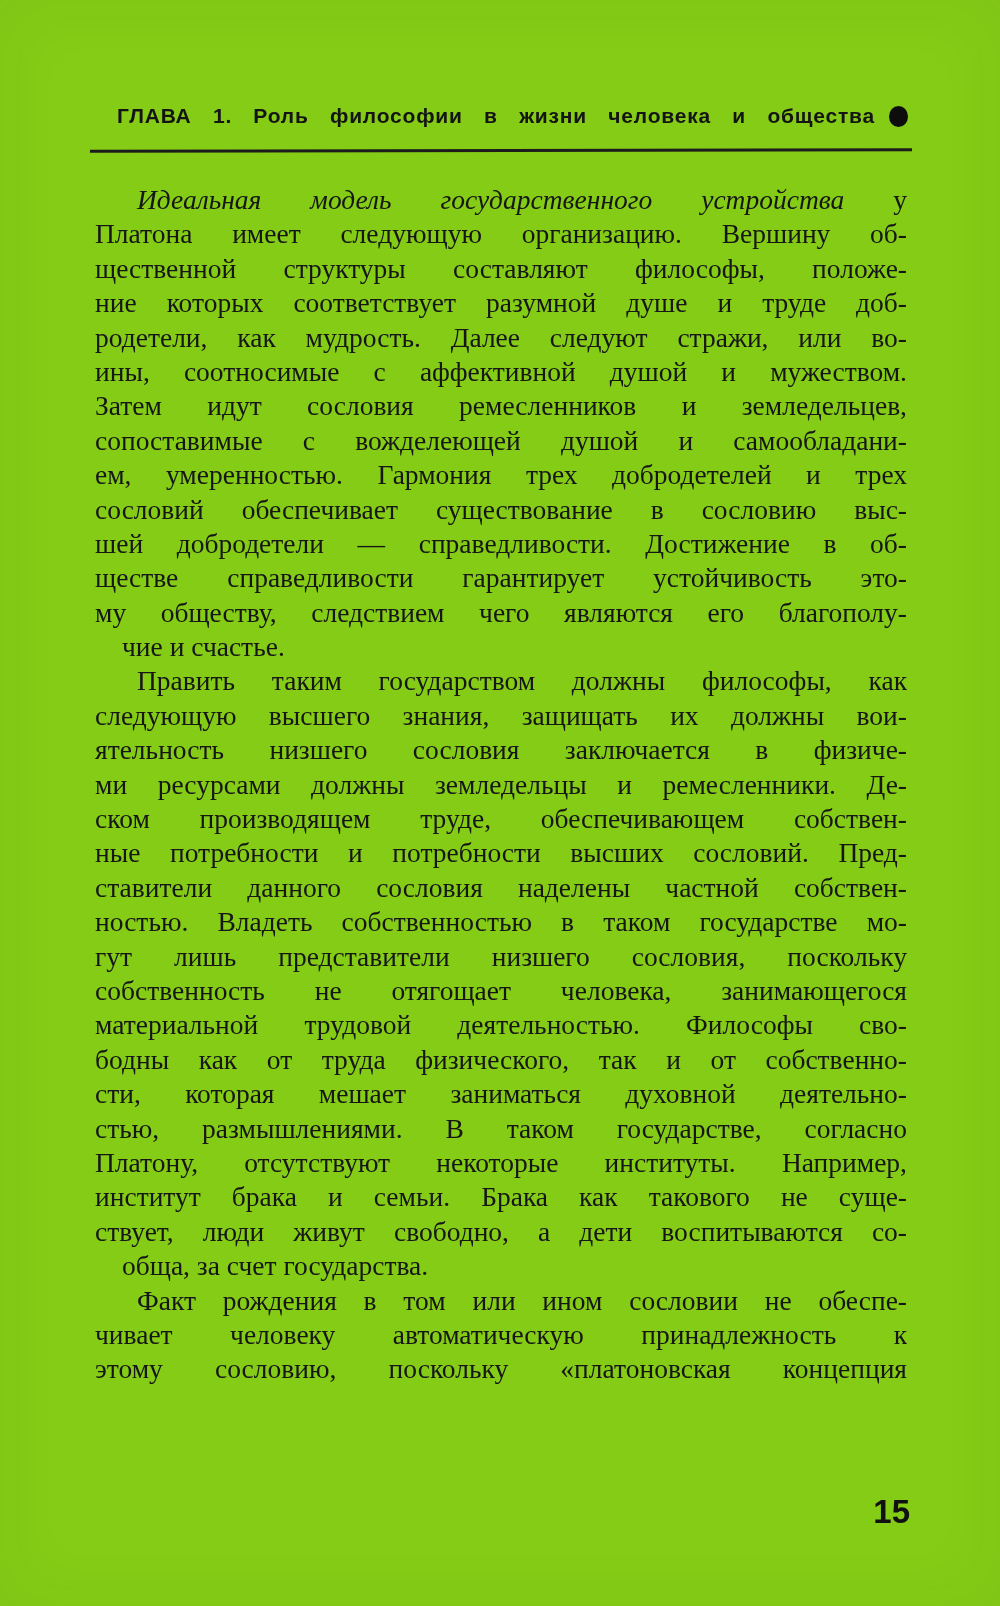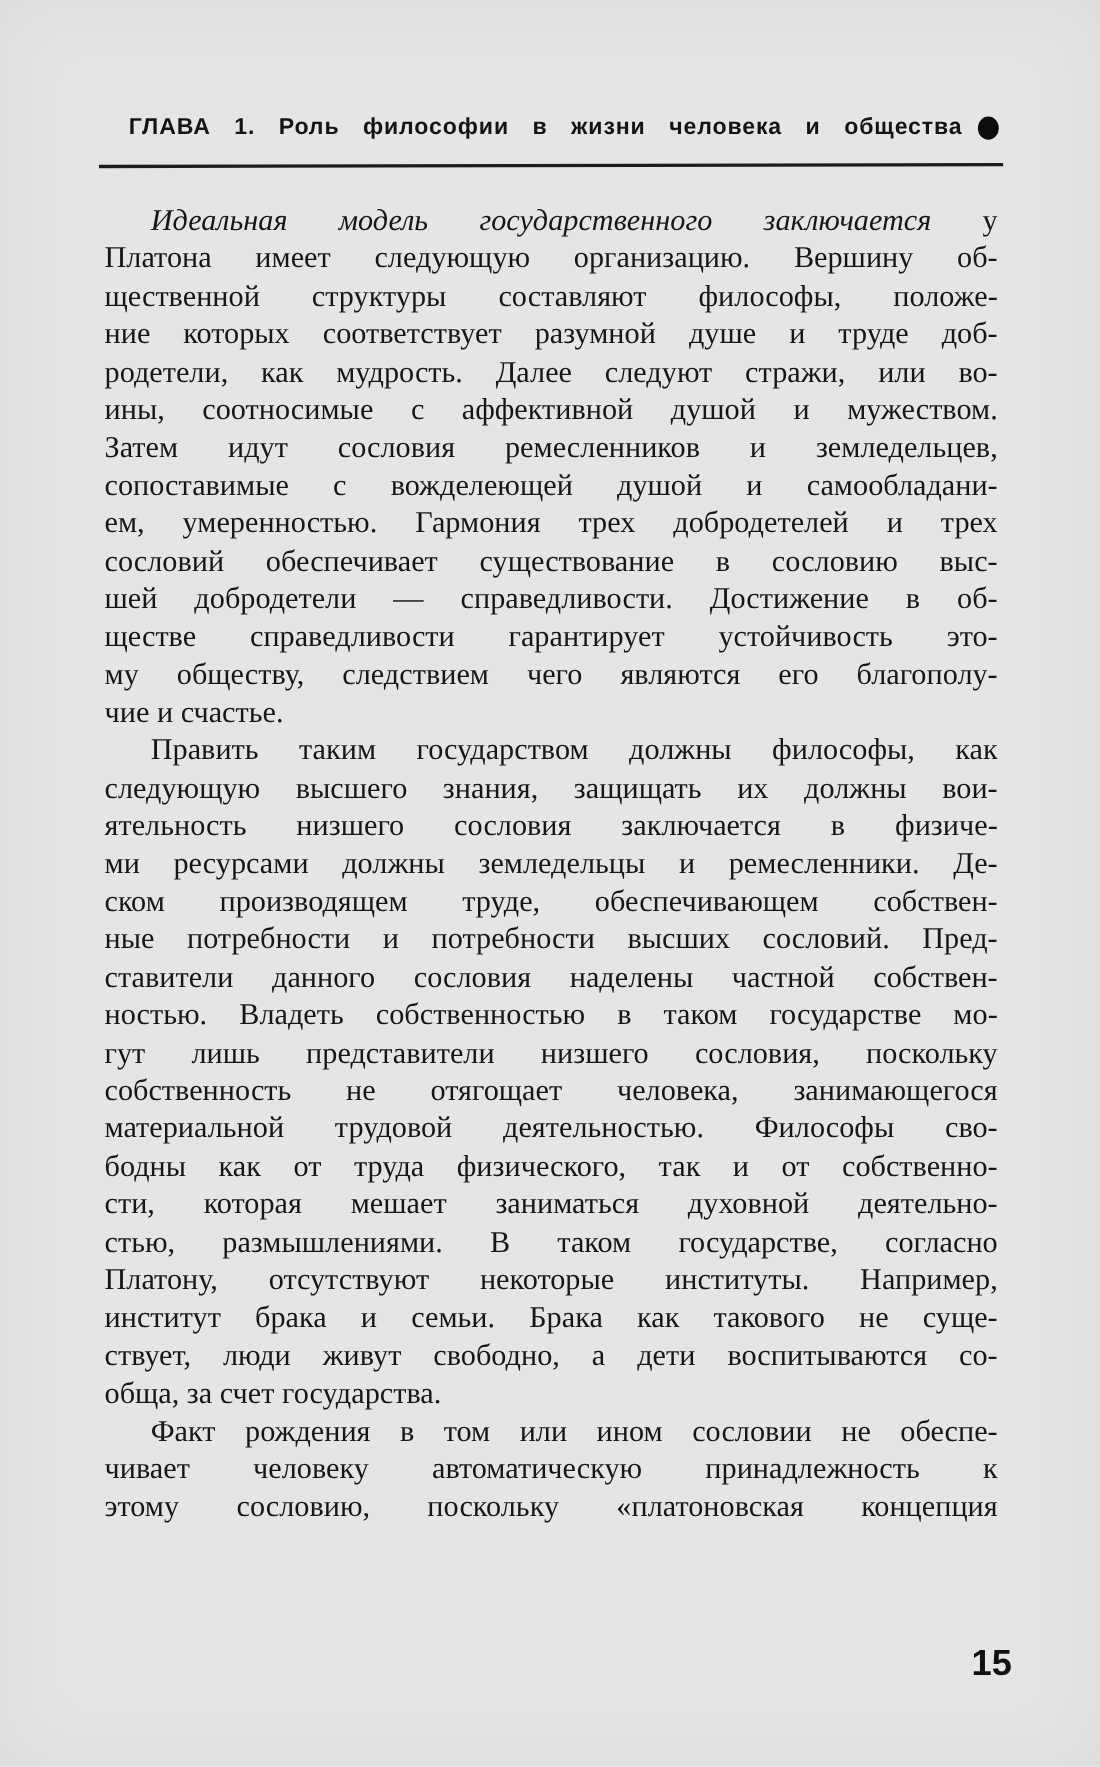--- a/index.html
+++ b/index.html
@@ -5,21 +5,21 @@
   html,body{margin:0;padding:0;}
   body{
     width:1000px;height:1606px;
     background:#fbfaf7;
     font-family:"Liberation Serif","DejaVu Serif",serif;
     position:relative;
     overflow:hidden;
   }
   .page{
     position:absolute;inset:0;
-    background:#e5e5e5;
+    background:#84cc16;
     box-shadow:inset 0 0 70px rgba(60,55,45,0.05);
     padding-left:16px;
   }
   
   .header-row{
     position:absolute;left:117px;right:92px;top:104px;
     display:flex;align-items:center;
     font-family:"Liberation Sans","DejaVu Sans",sans-serif;
     font-weight:bold;font-size:21px;color:#141414;
     letter-spacing:0.8px;
@@ -43,44 +43,44 @@
   .text-block{
     position:absolute;left:95px;right:93px;top:183px;
     font-size:27.5px;color:#161616;
   }
   .line{
     height:34.4px;line-height:34.4px;
     text-align:justify;text-align-last:justify;
     overflow:hidden;
   }
   .line.indent{padding-left:42px;}
-  .line.flush{text-align-last:left;}
+  .line.flush{text-align-last:left;margin-left:27px;}
   .it{font-style:italic;}
   
   .pagenum{
-    position:absolute;right:80px;top:1493px;
+    position:absolute;right:90px;top:1493px;
     font-family:"Liberation Sans","DejaVu Sans",sans-serif;
     font-weight:bold;font-size:33px;color:#111;
   }
 </style>
 </head>
 <body>
 
 <div class="page">
 
   <div class="header-row">
     <div class="header-title">ГЛАВА 1. Роль философии в жизни человека и общества</div>
     <span class="bullet"></span>
   </div>
 
   <div class="rule"></div>
 
   <div class="text-block">
       <div>
-        <div class="line indent"><span class="it">Идеальная модель государственного заключается</span><span> у</span></div>
+        <div class="line indent"><span class="it">Идеальная модель государственного устройства</span><span> у</span></div>
         <div class="line">Платона имеет следующую организацию. Вершину об-</div>
         <div class="line">щественной структуры составляют философы, положе-</div>
         <div class="line">ние которых соответствует разумной душе и труде доб-</div>
         <div class="line">родетели, как мудрость. Далее следуют стражи, или во-</div>
         <div class="line">ины, соотносимые с аффективной душой и мужеством.</div>
         <div class="line">Затем идут сословия ремесленников и земледельцев,</div>
         <div class="line">сопоставимые с вожделеющей душой и самообладани-</div>
         <div class="line">ем, умеренностью. Гармония трех добродетелей и трех</div>
         <div class="line">сословий обеспечивает существование в сословию выс-</div>
         <div class="line">шей добродетели — справедливости. Достижение в об-</div>

